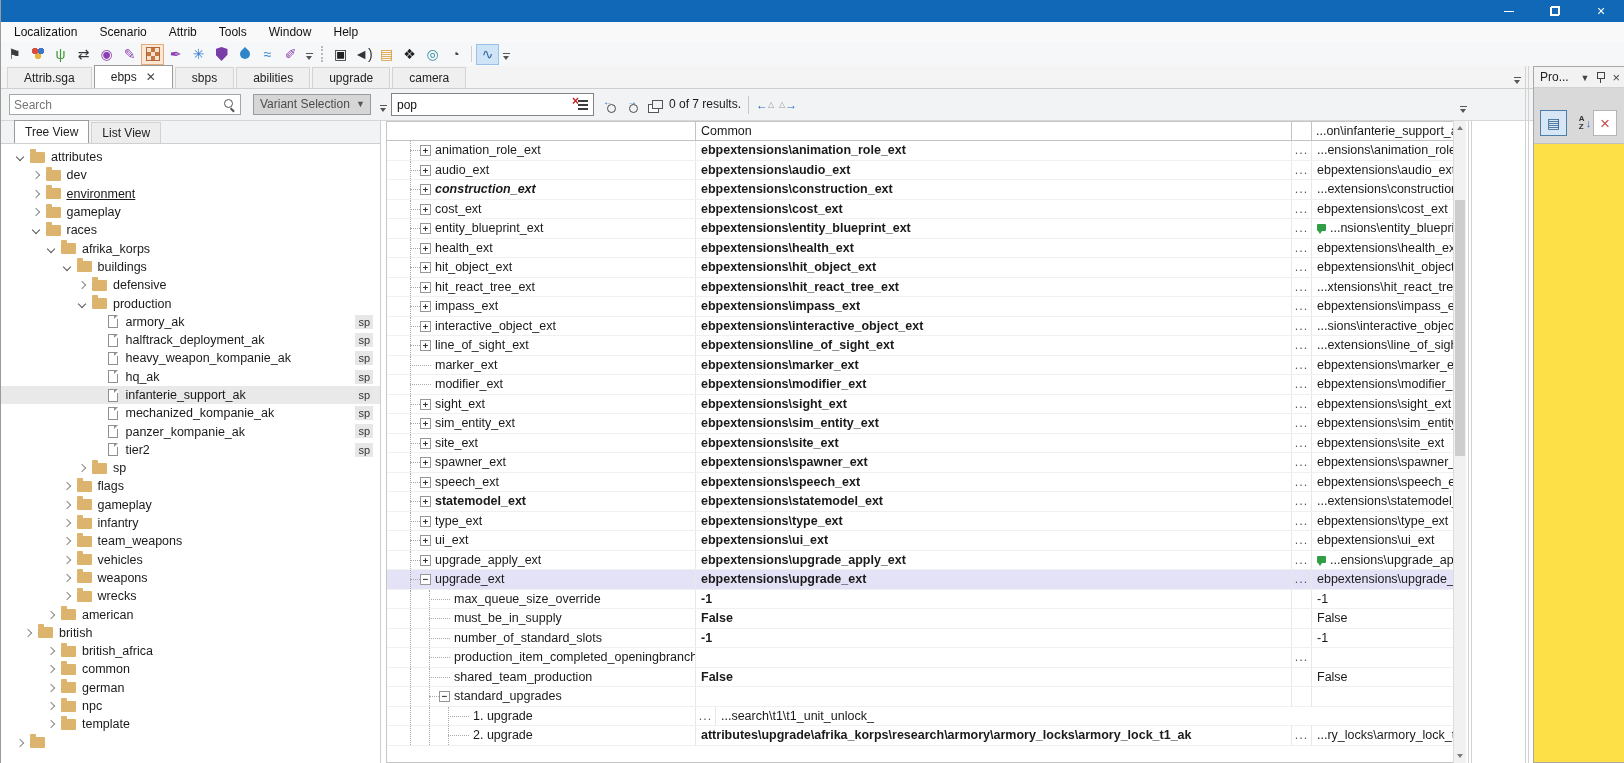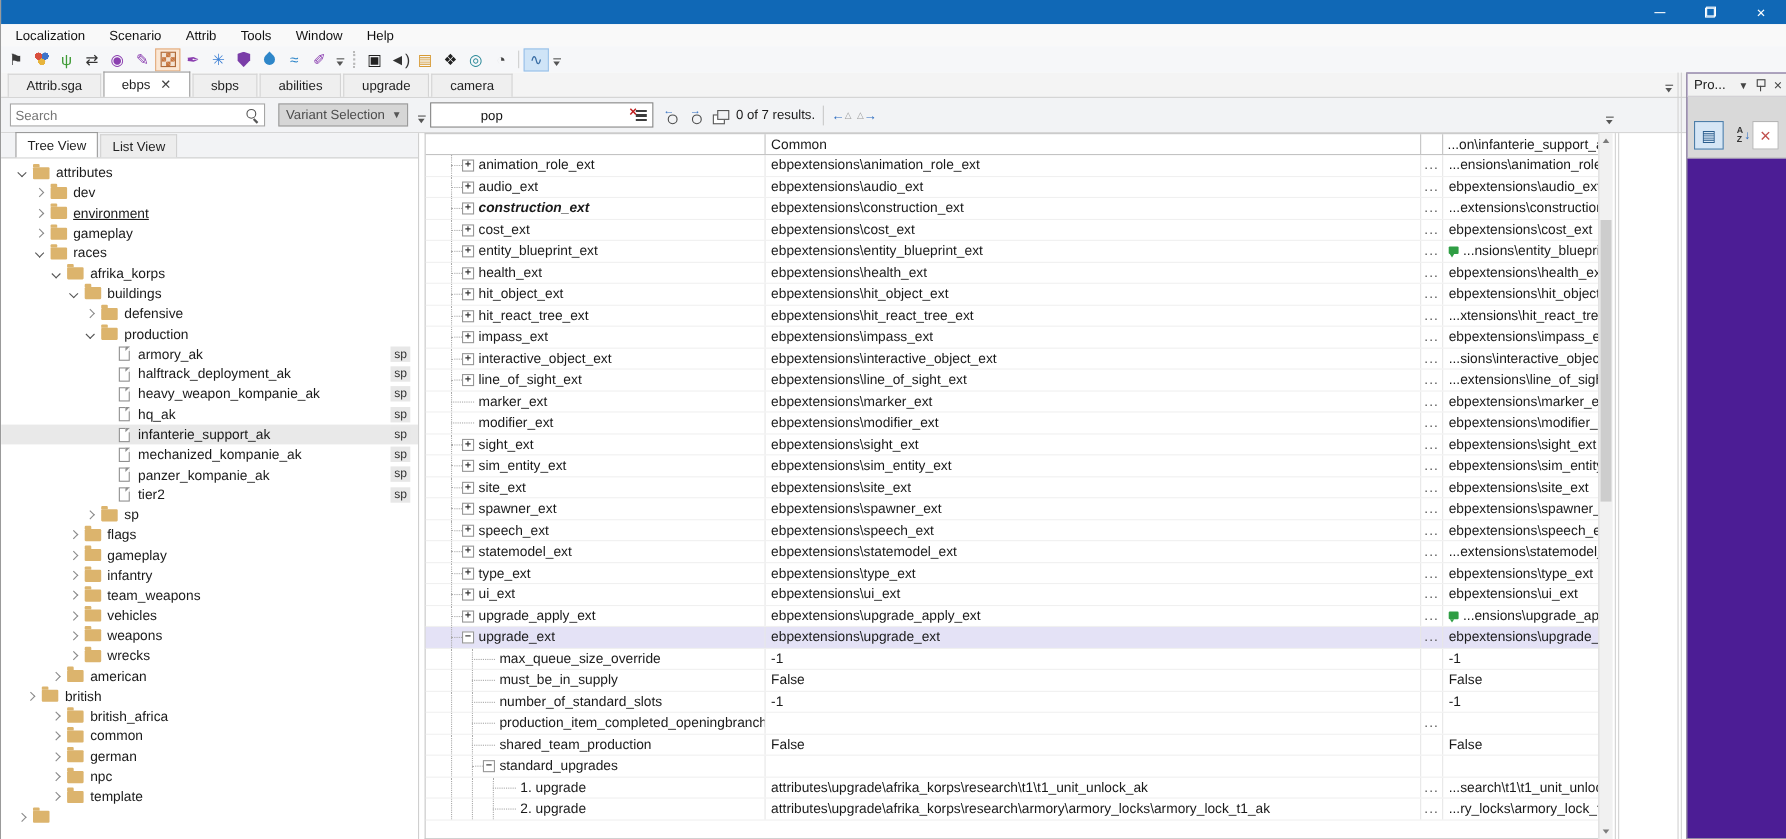--- a/index.html
+++ b/index.html
@@ -53,21 +53,21 @@
   .search-wrap { position:absolute; left:8px; top:5px; width:232px; height:21px; background:#fff; border:1px solid #a6a6a6; }
   .search-wrap input { position:absolute; left:4px; top:1px; right:20px; height:17px; border:none; outline:none; font:12px "Liberation Sans",sans-serif; color:#222; background:transparent; }
   .search-wrap input::placeholder { color:#757575; }
   .ic-mag { position:absolute; right:4px; top:3px; width:13px; height:13px; }
   .ic-mag::before { content:""; position:absolute; left:1px; top:1px; width:7px; height:7px; border:1.4px solid #555; border-radius:50%; }
   .ic-mag::after { content:""; position:absolute; right:1px; bottom:0; width:5px; height:1.6px; background:#555; transform:rotate(45deg); }
   .variant-combo { position:absolute; left:252px; top:5px; width:118px; height:21px; background:#d6d6d6; border:1px solid #9b9b9b; color:#4c4c4c; line-height:19px; padding-left:6px; }
   .variant-combo .combo-arrow { position:absolute; right:5px; top:0; font-size:9px; color:#555; line-height:19px; }
   .fb-overflow { position:absolute; left:375px; top:10px; }
   .pop-wrap { position:absolute; left:390px; top:4px; width:203px; height:23px; background:#fff; border:1px solid #848484; }
-  .pop-wrap input { position:absolute; left:5px; top:2px; right:22px; height:17px; border:none; outline:none; font:12px "Liberation Sans",sans-serif; color:#111; background:transparent;margin-left:40px; }
+  .pop-wrap input { position:absolute; left:5px; top:2px; right:22px; height:17px; border:none; outline:none; font:12px "Liberation Sans",sans-serif; color:#111; background:transparent; }
   .ic-filter { position:absolute; right:4px; top:5px; width:16px; height:12px; }
   .ic-filter::before { content:""; position:absolute; right:1px; top:1px; width:10px; height:10px;
       background:linear-gradient(#3c3c3c 0 2px,transparent 2px 4px,#3c3c3c 4px 6px,transparent 6px 8px,#3c3c3c 8px 10px); }
   .ic-filter::after { content:"\00d7"; position:absolute; left:-1px; top:-4px; color:#c02020; font:bold 12px/12px "Liberation Sans",sans-serif; }
   .ic-find { position:relative; width:16px; height:16px; display:inline-block; }
   .ic-find::before { content:""; position:absolute; right:3px; bottom:1px; width:7px; height:7px; border:1.4px solid #4a4a4a; border-radius:50%; }
   .ic-find-prev::after { content:"\2190"; position:absolute; left:0; top:-2px; color:#2d6cc0; font-size:10px; }
   .ic-find-next::after { content:"\2192"; position:absolute; left:2px; top:-2px; color:#2d6cc0; font-size:10px; }
   .ic-cascade { position:relative; width:15px; height:13px; display:inline-block; }
   .ic-cascade::after { content:""; position:absolute; right:0; top:0; width:9px; height:7px; border:1px solid #555; background:#f2f3f5; }
@@ -104,42 +104,42 @@
   .ghead { display:flex; height:19px; border-bottom:1px solid #c3c3c3; font-size:12.5px; }
   .gh-cell { height:100%; line-height:18px; overflow:hidden; white-space:nowrap; }
   .gh-name { width:309px; border-right:1px solid #c3c3c3; }
   .gh-common { width:596px; border-right:1px solid #c3c3c3; padding-left:5px; }
   .gh-dots { width:20px; border-right:1px solid #c3c3c3; }
   .gh-variant { flex:1; padding-left:4px; }
   .grow { display:flex; height:19.5px; border-bottom:1px solid #f0f0f0; font-size:12.5px; }
   .grow.sel { background:#e4e2f6; }
   .gc { height:100%; overflow:hidden; white-space:nowrap; line-height:19px; }
   .gc-name { width:309px; border-right:1px solid #e7e7e7; position:relative; }
-  .gc-common { width:596px; border-right:1px solid #e7e7e7; padding-left:5px; }
+  .gc-common { width:596px; border-right:1px solid #e7e7e7; padding-left:5px;font-weight:bold; }
   .gc-dots { width:20px; border-right:1px solid #e7e7e7; text-align:center; color:#555; letter-spacing:1px; }
   .gc-variant { flex:1; padding-left:5px; }
   .vg { position:absolute; top:0; bottom:0; border-left:1px dotted #a9a9a9; }
   .hs { position:absolute; top:9px; border-top:1px dotted #a9a9a9; }
   .eb { position:absolute; top:4px; width:11px; height:11px; border:1px solid #979797; background:#fff; font:bold 9px/9px "DejaVu Sans Mono",monospace; text-align:center; color:#333; }
   .nl { position:absolute; top:0; line-height:19px; }
   .nl.boldital { font-weight:bold; font-style:italic; }
   .cflag { display:inline-block; width:9px; height:7px; background:#2f9e44; border-radius:1px; position:relative; margin-right:4px; vertical-align:1px; }
   .cflag::after { content:""; position:absolute; left:1px; bottom:-3px; border-left:2px solid transparent; border-right:2px solid transparent; border-top:3px solid #2f9e44; }
 
   
   .vscroll { position:absolute; left:1452px; top:121px; width:13px; bottom:0; background:#f1f1f1; border-left:1px solid #dcdcdc; }
   .vs-up { position:absolute; top:5px; left:3px; border-left:3.5px solid transparent; border-right:3.5px solid transparent; border-bottom:4px solid #7b7b7b; }
   .vs-down { position:absolute; bottom:5px; left:3px; border-left:3.5px solid transparent; border-right:3.5px solid transparent; border-top:4px solid #7b7b7b; }
   .vs-thumb { position:absolute; left:1px; right:1px; top:79px; height:256px; background:#cdcdcd; }
 
   
   .gapline { position:absolute; width:1px; background:#d2d2d2; }
 
   
-  .pro-panel { position:absolute; left:1532px; top:66px; right:0; bottom:0; background:#4c1d95; border:1px solid #a8a8a8; border-right:none; }
+  .pro-panel { position:absolute; left:1532px; top:66px; right:0; bottom:0; background:#fde047; border:1px solid #a8a8a8; border-right:none; }
   .pp-head { height:21px; background:#f2f2f2; border-bottom:1px solid #d2d2d2; position:relative; line-height:20px; padding-left:6px; color:#222; }
   .pp-head-icons { position:absolute; right:4px; top:0; height:21px; display:flex; align-items:center; gap:7px; }
   .pp-chevron { font-size:9px; color:#444; }
   .ic-pin { width:9px; height:11px; position:relative; display:inline-block; }
   .ic-pin::before { content:""; position:absolute; left:1px; top:0; width:6px; height:5px; border:1px solid #444; }
   .ic-pin::after { content:""; position:absolute; left:4px; top:6px; width:1px; height:5px; background:#444; }
   .pp-close { font-size:13px; color:#444; }
   .pp-tools { height:56px; background:#d9d9d9; border-bottom:1px solid #c0c0c0; position:relative; }
   .pp-btn { position:absolute; bottom:7px; display:flex; align-items:center; justify-content:center; }
   .pp-cat { left:6px; width:27px; height:26px; background:#d6e6f5; border:1px solid #4d7ea8; color:#2b5d8c; font-size:14px; }
@@ -666,21 +666,21 @@
           </div>
           <div class="gc gc-common">ebpextensions\speech_ext</div>
           <div class="gc gc-dots">...</div>
           <div class="gc gc-variant"><span>ebpextensions\speech_ext</span></div>
         </div>
         <div class="grow">
           <div class="gc gc-name">
             <span class="vg" style="left: 23px;"></span>
             <span class="hs" style="left: 23px; width: 10px;"></span>
             <span class="eb" style="left: 33px;">+</span>
-            <span class="nl" style="left: 48px;">statemodel_ext</span>
+            <span class="nl" style="left: 48px; font-weight: bold;">statemodel_ext</span>
           </div>
           <div class="gc gc-common">ebpextensions\statemodel_ext</div>
           <div class="gc gc-dots">...</div>
           <div class="gc gc-variant"><span>...extensions\statemodel_ex</span></div>
         </div>
         <div class="grow">
           <div class="gc gc-name">
             <span class="vg" style="left: 23px;"></span>
             <span class="hs" style="left: 23px; width: 10px;"></span>
             <span class="eb" style="left: 33px;">+</span>
@@ -791,21 +791,20 @@
           <div class="gc gc-variant"><span></span></div>
         </div>
         <div class="grow">
           <div class="gc gc-name">
             <span class="vg" style="left: 23px;"></span>
             <span class="vg" style="left: 42px;"></span>
             <span class="vg" style="left: 61px;"></span>
             <span class="hs" style="left: 61px; width: 21px;"></span>
             <span class="nl" style="left: 86px;">1. upgrade</span>
           </div>
-          <div class="gc gc-common">attributes\upgrade\afrika_korps\research\t1\t1_unit_unlock_ak</div>
           <div class="gc gc-dots">...</div>
           <div class="gc gc-variant"><span>...search\t1\t1_unit_unlock_</span></div>
         </div>
         <div class="grow">
           <div class="gc gc-name">
             <span class="vg" style="left: 23px;"></span>
             <span class="vg" style="left: 42px;"></span>
             <span class="vg" style="left: 61px;"></span>
             <span class="hs" style="left: 61px; width: 21px;"></span>
             <span class="nl" style="left: 86px;">2. upgrade</span>

